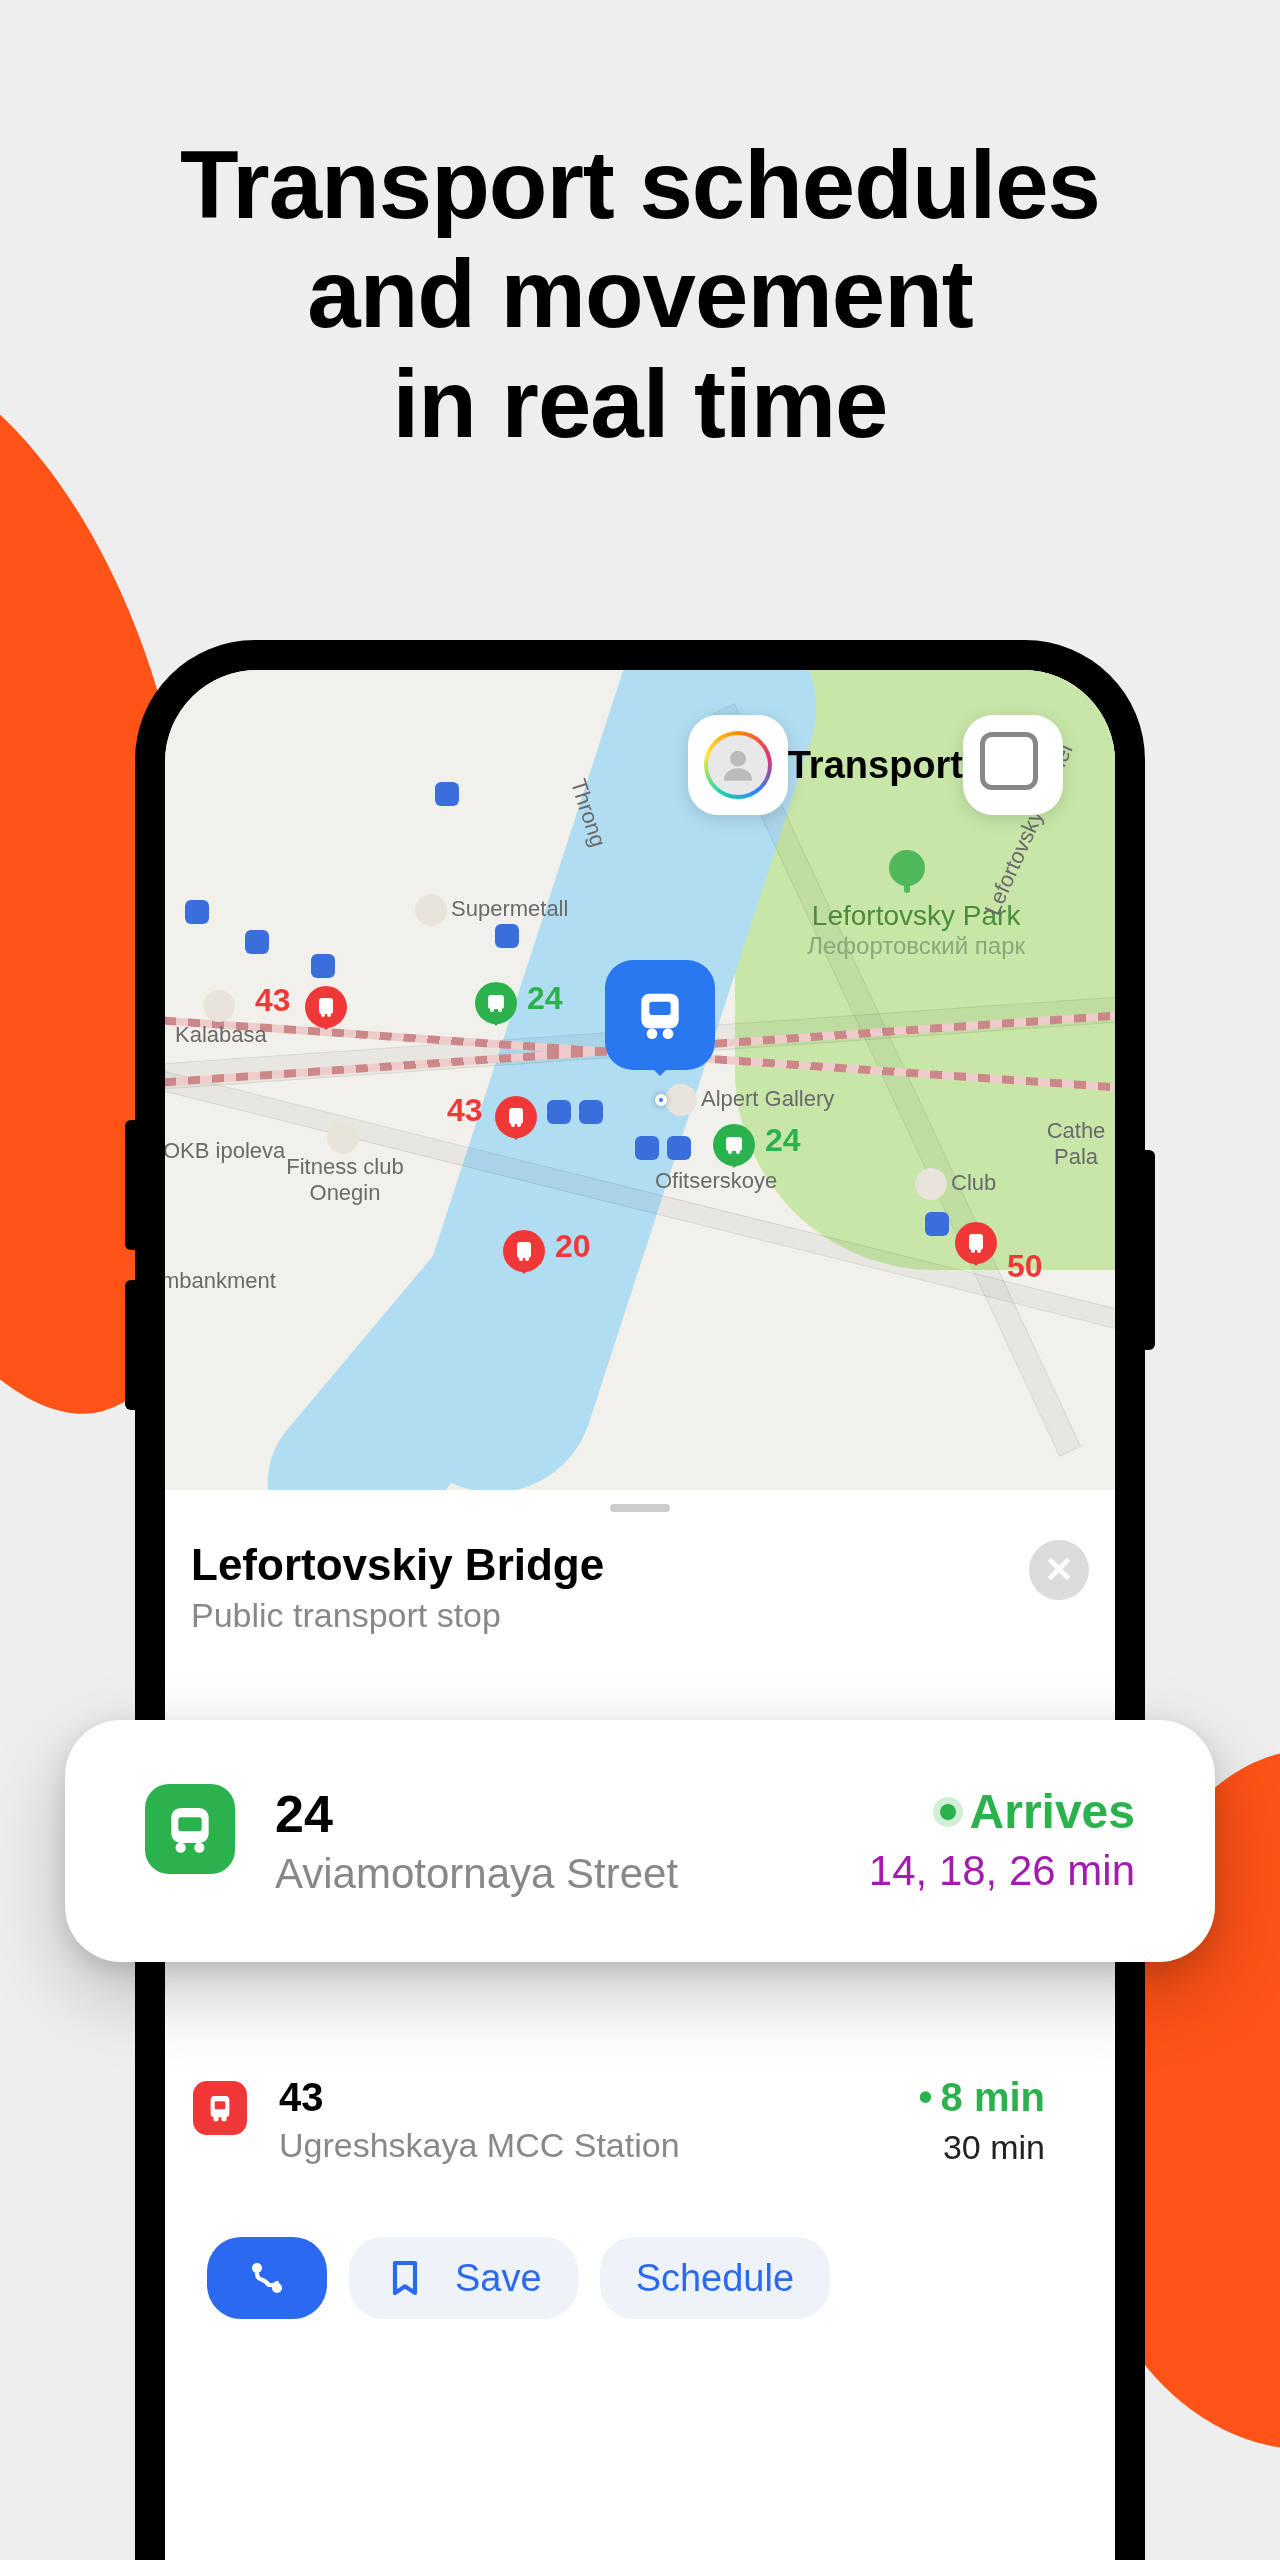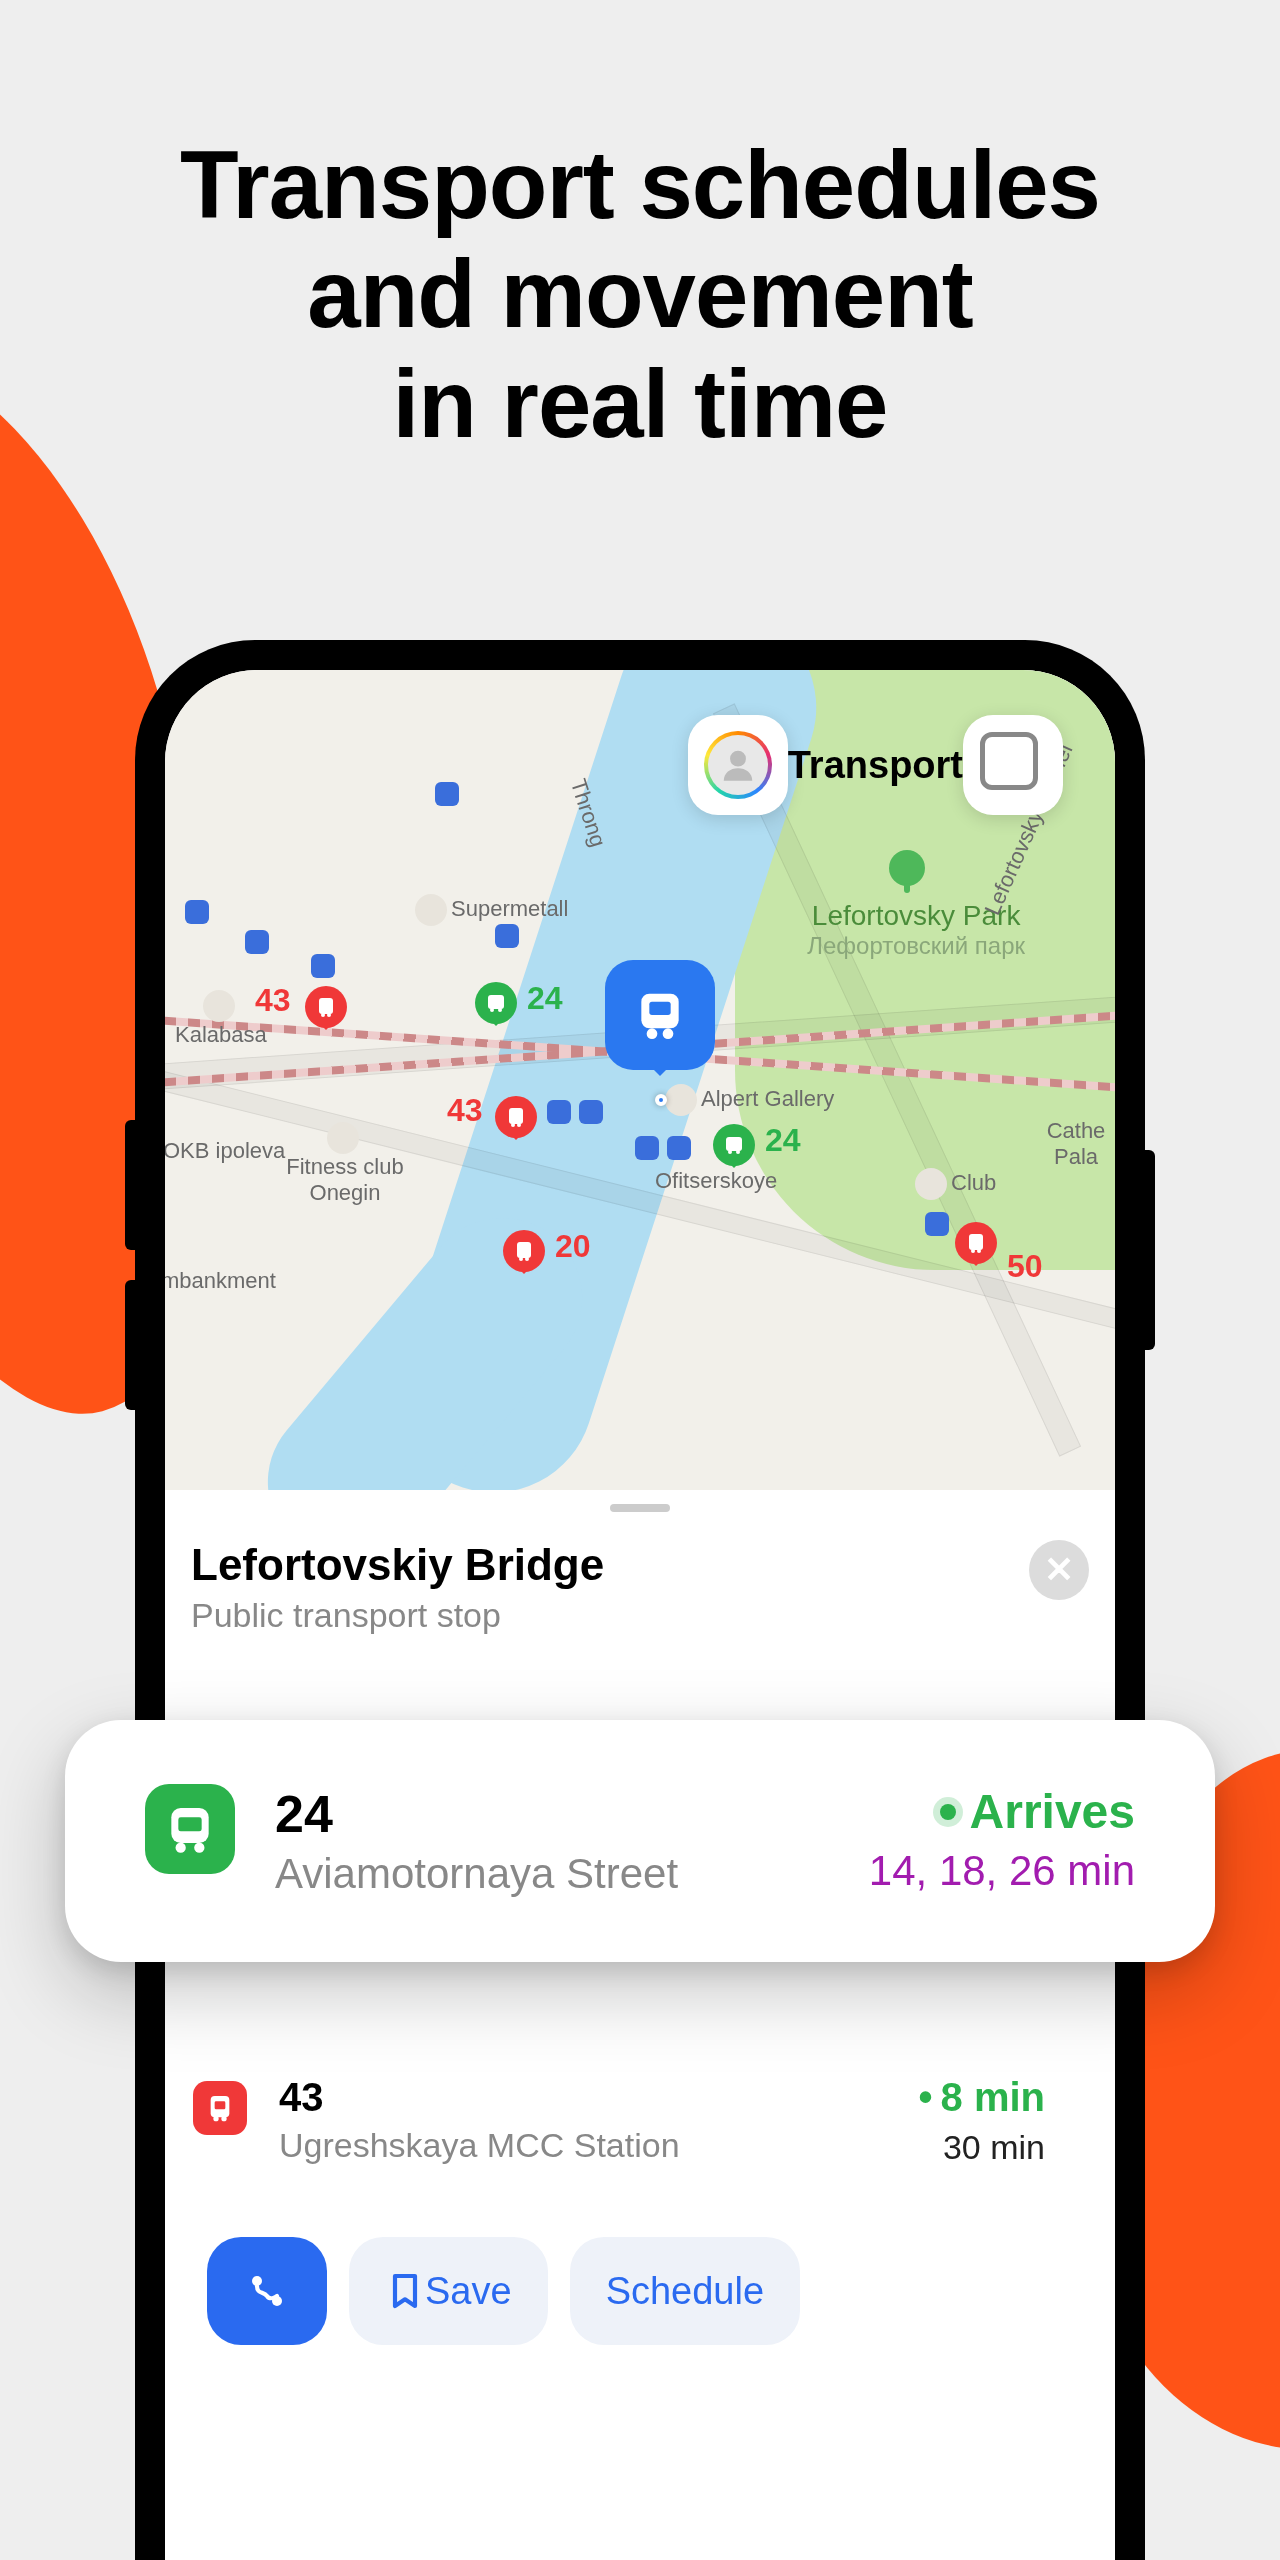--- a/index.html
+++ b/index.html
@@ -175,21 +175,21 @@
   .route-times { text-align: right; }
   .arrives-tag { font-size: 42px; font-weight: 600; color: #2bb24c; display:flex; align-items:center; justify-content:flex-end; gap: 14px; }
   .live-dot { width: 16px; height: 16px; border-radius: 50%; background: #2bb24c; box-shadow: 0 0 0 7px rgba(43,178,76,.22); }
   .times-line { font-size: 38px; color: #a21caf; margin-top: 8px; }
   .next-time { font-size: 40px; font-weight: 600; color: #2bb24c; }
   .next-time .bullet { color: #2bb24c; margin-right: 8px; }
   .later-time { font-size: 34px; color: #222; margin-top: 8px; }
   
   
   .actions { padding: 30px 42px; display: flex; gap: 22px; }
-  .action-btn { height: 108px; border-radius: 34px; display:flex; align-items:center; justify-content:center; gap: 0; font-size: 38px; font-weight: 500; padding: 0 36px; }
+  .action-btn { height: 82px; border-radius: 34px; display:flex; align-items:center; justify-content:center; gap: 30px; font-size: 38px; font-weight: 500; padding: 0 36px; }
   .action-btn.primary { background: #2a6af0; color: #fff; width: 120px; padding: 0; }
   .action-btn.secondary { background: #eef2f9; color: #2a6af0; }
   .action-btn svg { width: 40px; height: 40px; }
   
   
   .float-card {
     position: absolute;
     top: 1720px;
     left: 50%;
     transform: translateX(-50%);

